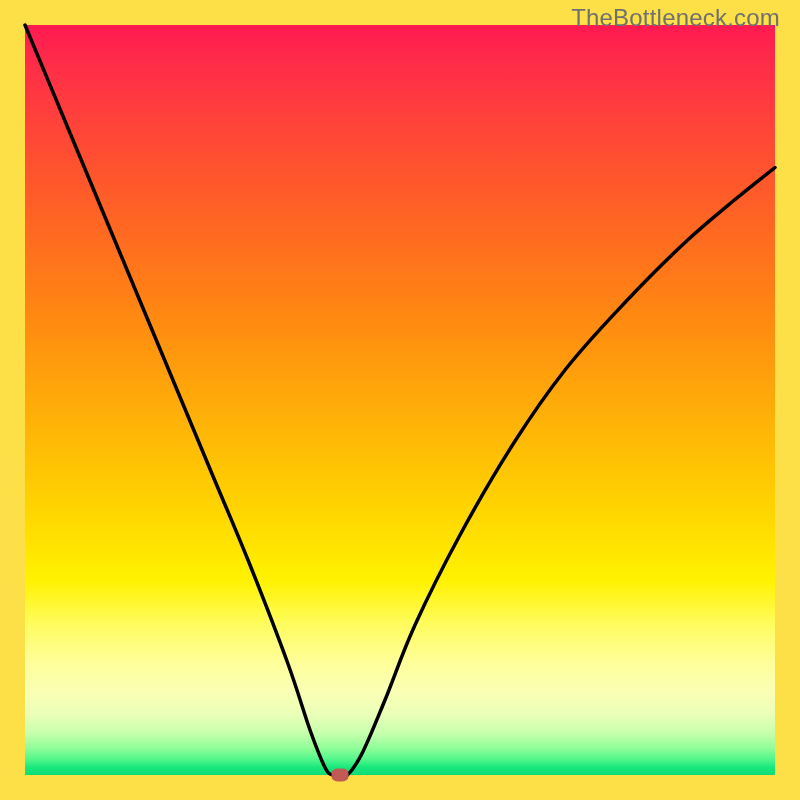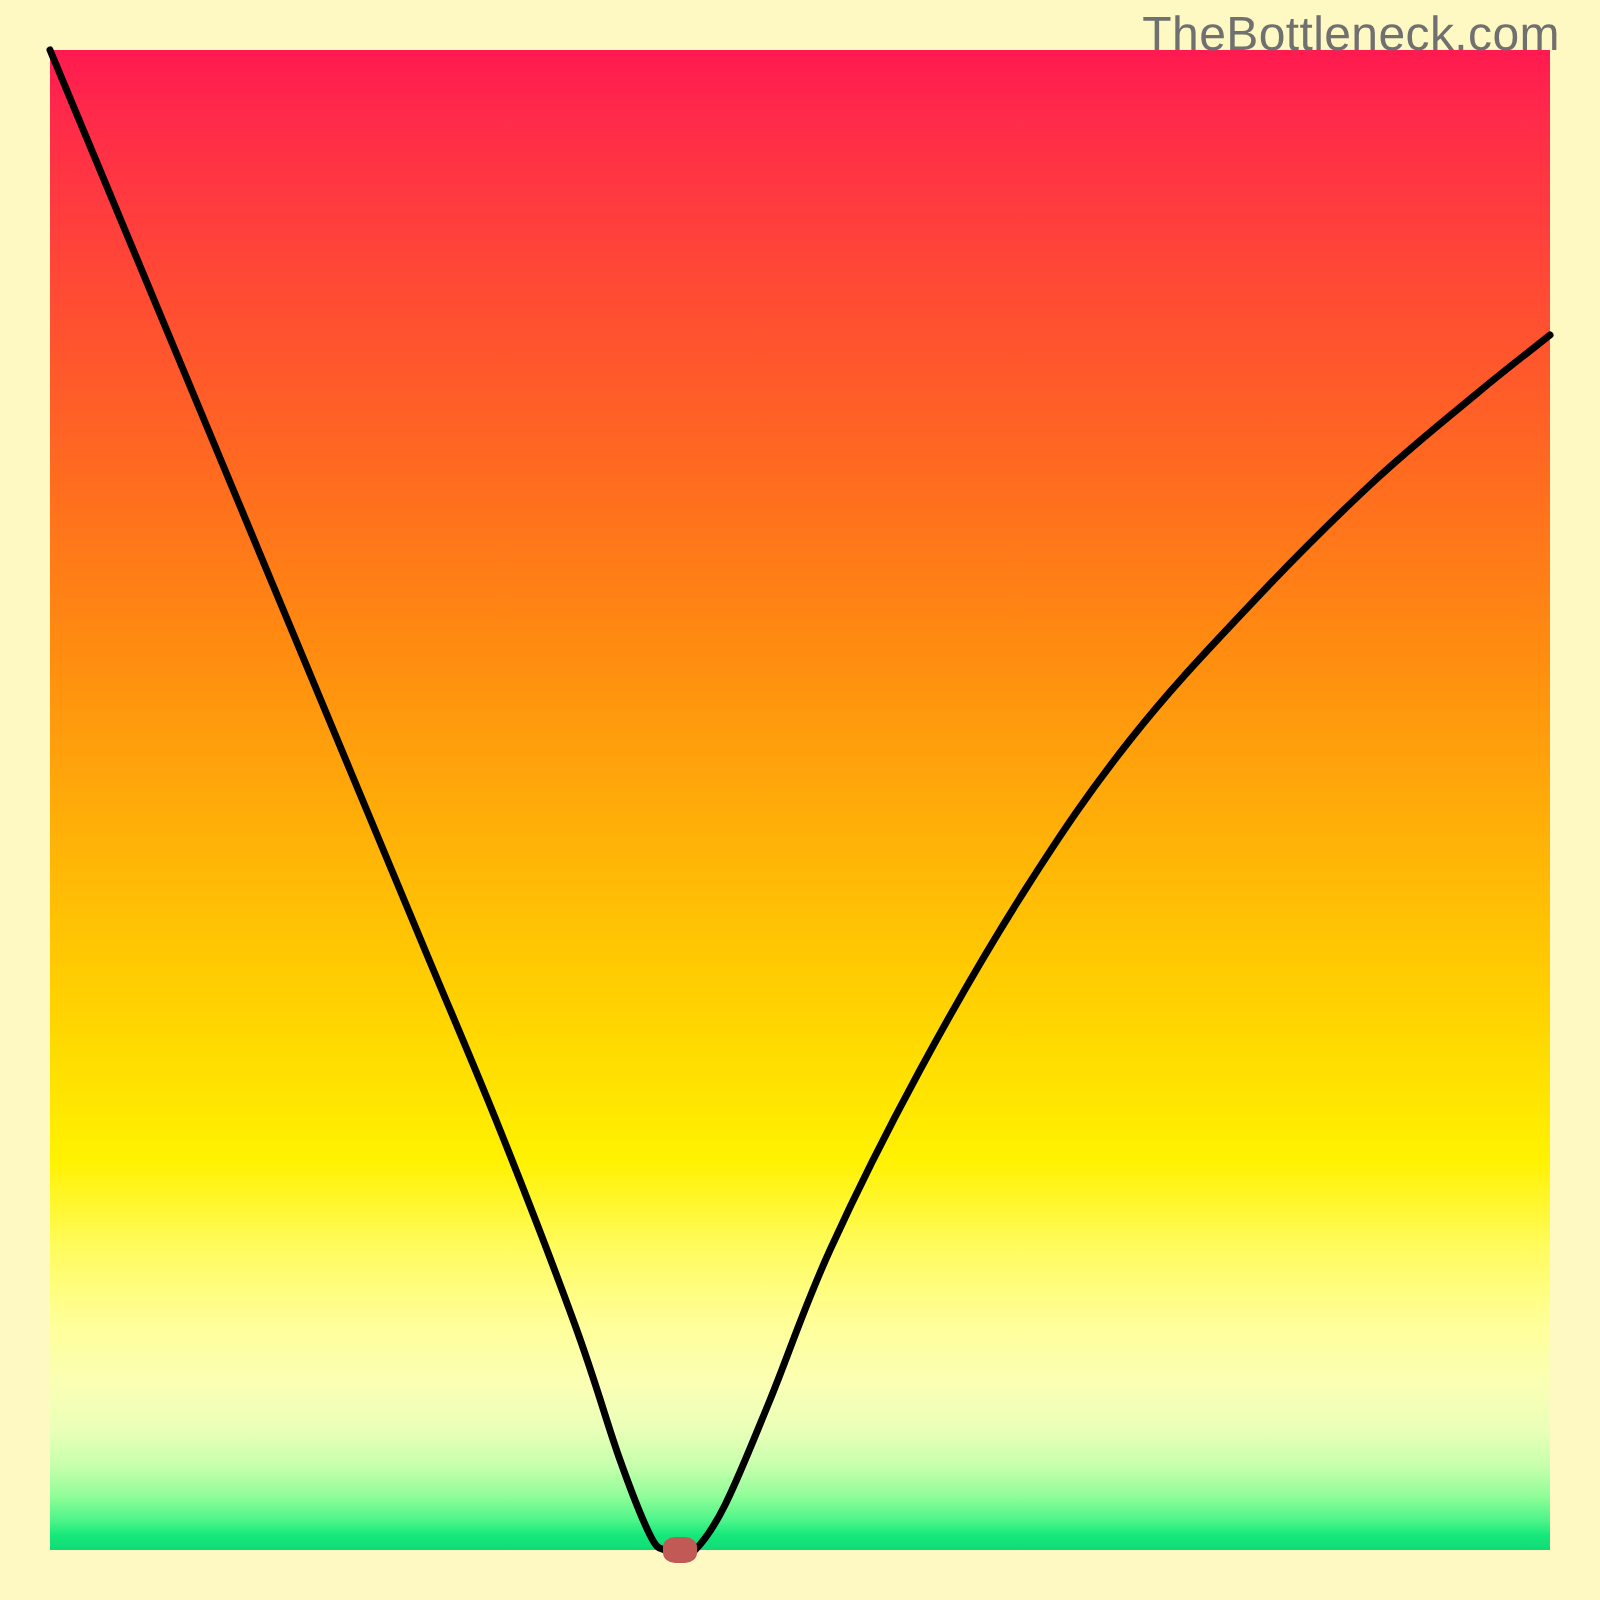--- a/index.html
+++ b/index.html
@@ -8,21 +8,21 @@
     width: 800px;
     height: 800px;
     overflow: hidden;
     background: #000;
     font-family: Arial, Helvetica, sans-serif;
   }
   .outer {
     position: relative;
     width: 800px;
     height: 800px;
-    background: #fef9c3;
+    background: #fde047;
   }
   .watermark {
     position: absolute;
     top: 4px;
     right: 20px;
     color: #707070;
     font-size: 24px;
     font-weight: 500;
     letter-spacing: 0.2px;
     z-index: 10;

